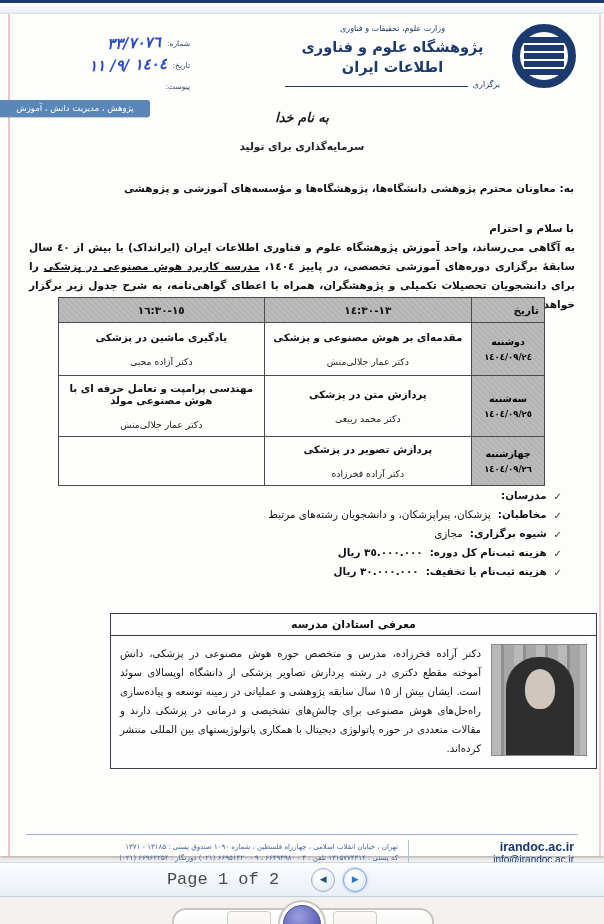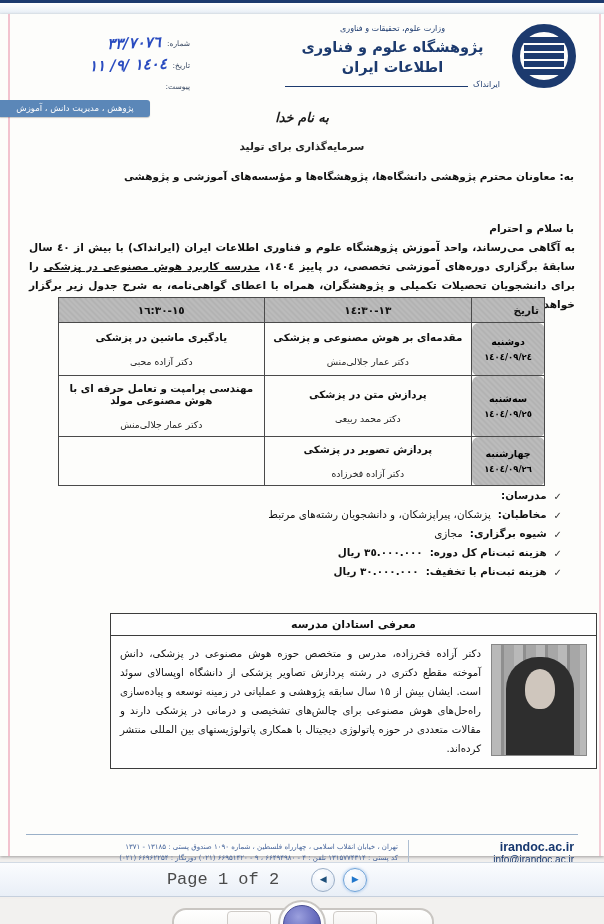--- a/index.html
+++ b/index.html
@@ -36,41 +36,41 @@
   .logo .bar { height:6px; background:#1c3a6e; }
   .badge { position:absolute; top:100px; left:0; width:150px; height:17px; background:#5b87b8;
     color:#fff; font-size:8.5px; line-height:17px; text-align:center; direction:rtl;
     border-radius:0 3px 3px 0; box-shadow:0 1px 1px rgba(0,0,0,.2); }
   .besmellah { position:absolute; top:110px; left:0; right:0; text-align:center;
     font-size:13px; font-weight:bold; font-style:italic; color:#1a1a1a; }
   .slogan { position:absolute; top:140px; left:0; right:0; text-align:center;
     font-size:10.5px; font-weight:bold; color:#222; }
 
   
-  .line-to    { position:absolute; top:170px; right:30px; left:30px; direction:rtl;
+  .line-to    { position:absolute; top:182px; right:30px; left:30px; direction:rtl;
     font-size:10.5px; font-weight:bold; color:#111; }
   .line-about { position:absolute; top:191px; right:30px; left:30px; direction:rtl;
     font-size:10.5px; color:#111; }
   .line-about .lbl, .line-to .lbl { font-weight:bold; }
   .u { font-weight:bold; text-decoration:underline; }
   .salutation { position:absolute; top:222px; right:30px; font-size:10.5px; font-weight:bold;
     direction:rtl; color:#111; }
   .para { position:absolute; top:238px; right:29px; left:29px; direction:rtl;
     font-size:10.6px; font-weight:bold; color:#111; text-align:justify; line-height:19px; }
 
   
   table.sched { position:absolute; top:297px; right:59px; width:487px; border-collapse:collapse;
     direction:rtl; }
   .sched th, .sched td { border:1px solid #4a4a4a; vertical-align:middle; }
   .sched th { height:25px; font-size:10.5px; font-weight:bold; color:#111;
     background:repeating-linear-gradient(45deg,#bcbcbc 0 2px,#b2b2b2 2px 4px);margin-left:44px; }
   .sched th.date-col { text-align:right; padding-right:5px; }
   .col-date { width:73px; } .col-s1 { width:208px; } .col-s2 { width:206px; }
   .cell-date { background:repeating-linear-gradient(45deg,#bcbcbc 0 2px,#b2b2b2 2px 4px);
-    text-align:center;border-radius:7px; }
+    text-align:center; }
   .cell-date .day { font-size:9.5px; font-weight:bold; margin-bottom:5px; }
   .cell-date .dt  { font-size:8.5px; font-weight:bold; }
   .cell-session { text-align:center; padding:6px 4px; }
   .cell-session .title { font-size:10.3px; font-weight:bold; color:#111; }
   .cell-session .lect  { font-size:9.3px; color:#222; margin-top:13px; }
   .r1 td { height:53px; } .r2 td { height:57px; } .r3 td { height:46px; }
   .ltr { direction:ltr; unicode-bidi:embed; }
 
   
   .details { position:absolute; top:489px; right:42px; left:40px; direction:rtl; }
@@ -156,21 +156,21 @@
     </div>
     <div class="num-row">
       <span class="num-label">پیوست:</span>
     </div>
   </div>
 
   <div class="lh-title">
     <div class="ministry">وزارت علوم، تحقیقات و فناوری</div>
     <div class="institute">پژوهشگاه علوم و فناوری اطلاعات ایران</div>
     <div class="short-row">
-      <span class="inst-short">ایرانداک</span>
+      <span class="inst-short">برگزاری</span>
       <span class="rule"></span>
     </div>
   </div>
 
   <div class="logo">
     <div class="ring"></div>
     <div class="bars">
       <div class="bar"></div>
       <div class="bar"></div>
       <div class="bar"></div>

